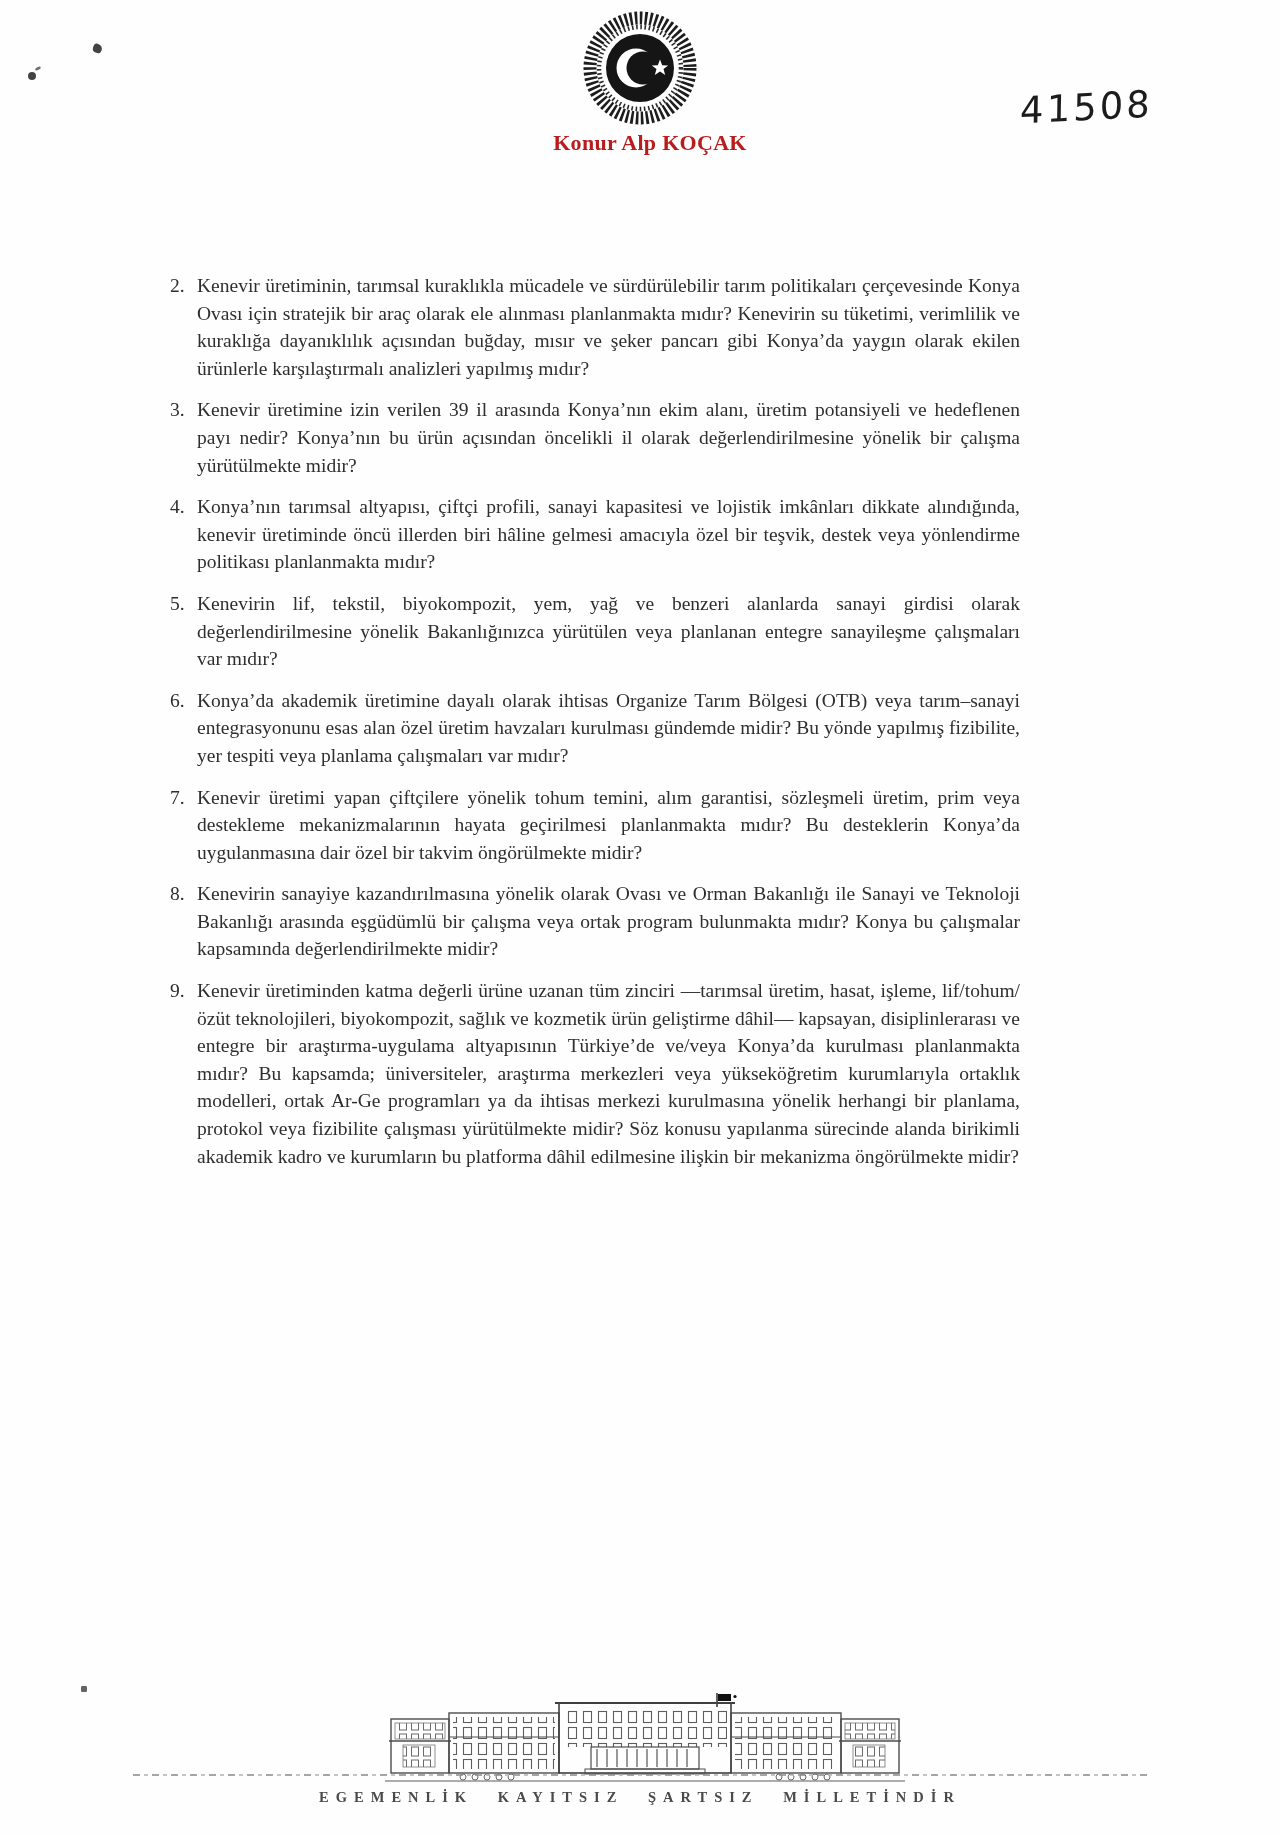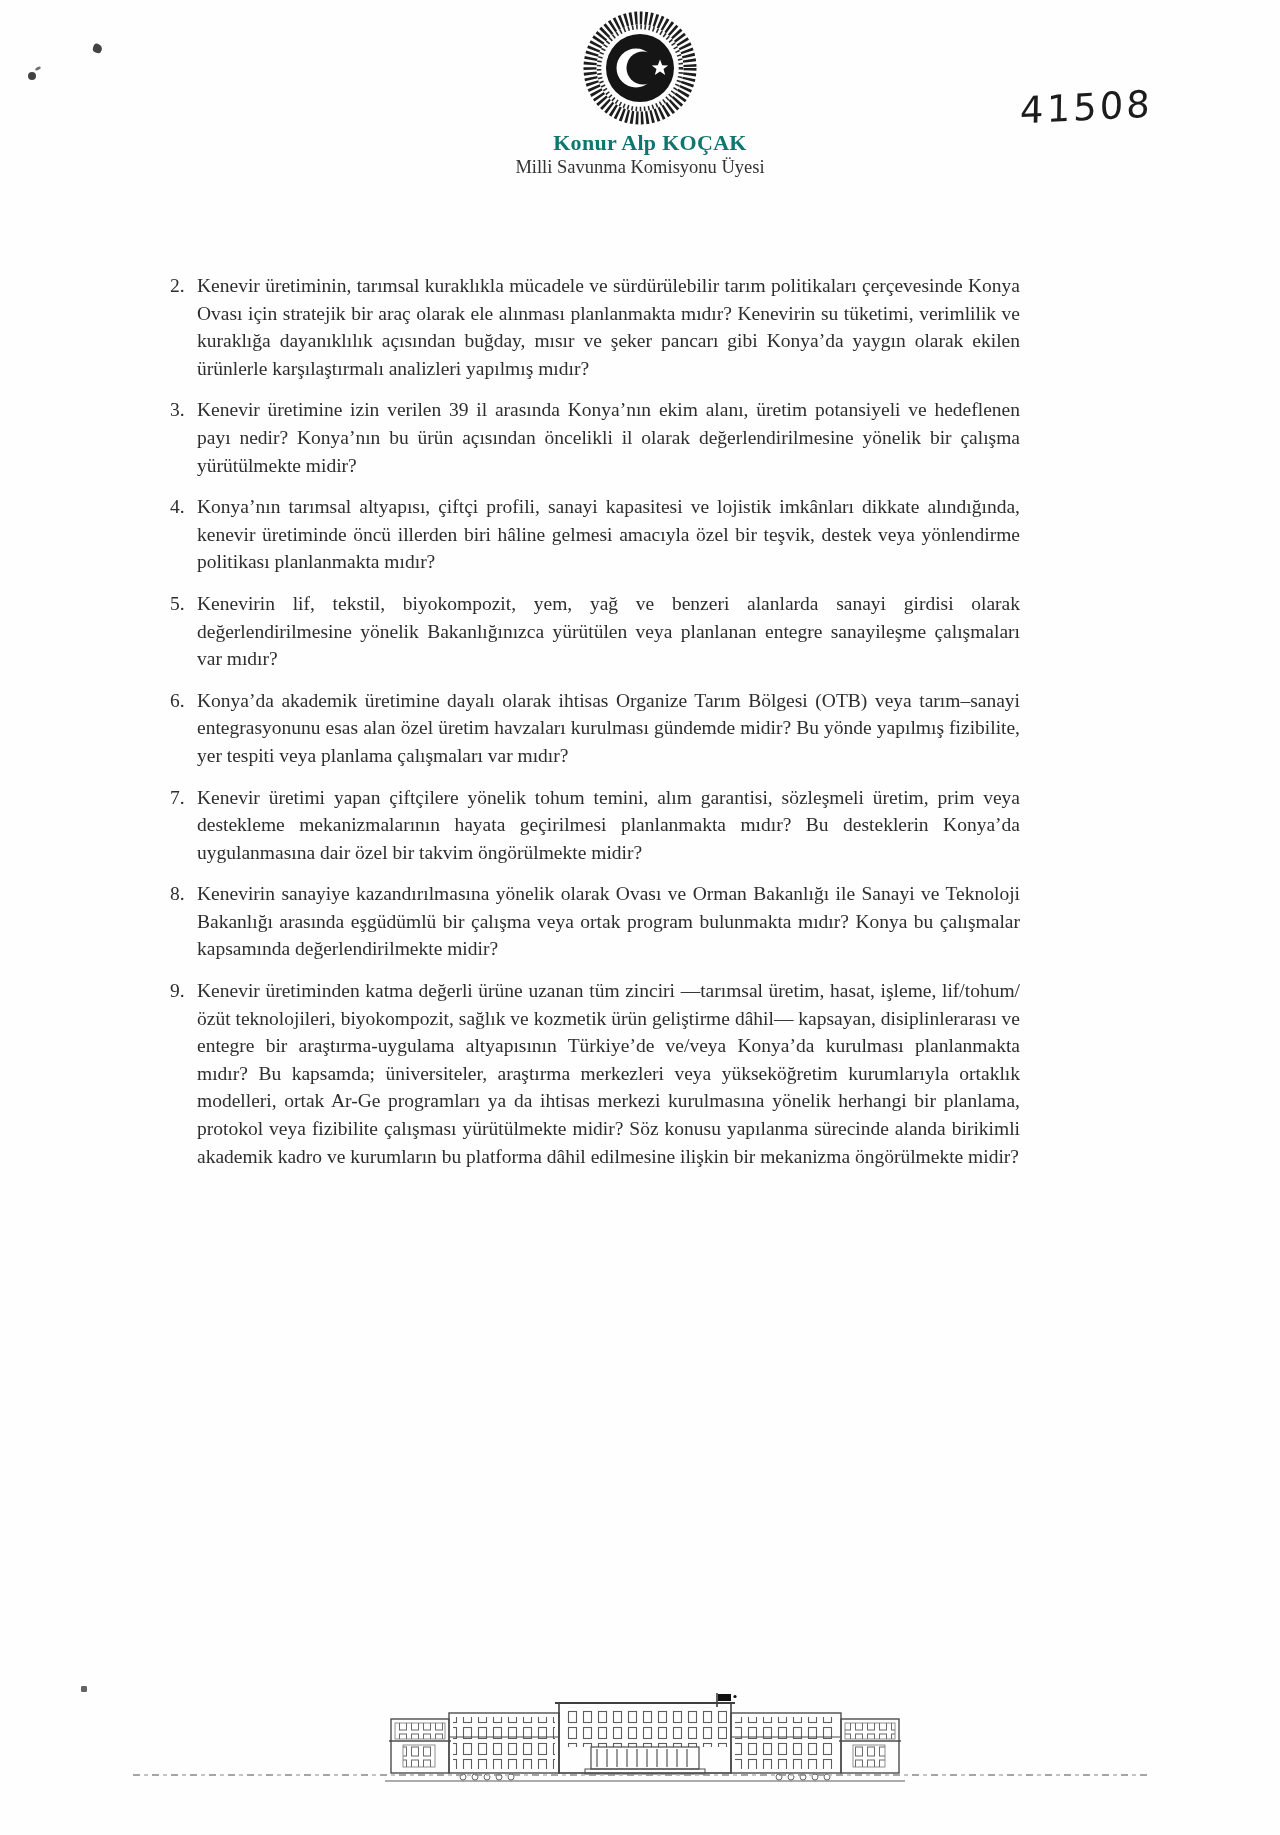--- a/index.html
+++ b/index.html
@@ -18,21 +18,21 @@
   .speck.s2{left:28px;top:72px;width:8px;height:8px;}
   .speck.s2::after{content:"";position:absolute;left:7px;top:-5px;width:6px;height:3px;background:#555;border-radius:50%;transform:rotate(-25deg);}
   .speck.s3{left:81px;top:1686px;width:6px;height:6px;border-radius:20%;opacity:.7;}
 
   
   .seal{position:absolute;left:580px;top:8px;}
   .header-block{
     position:absolute;left:0;top:130px;width:1280px;
     text-align:center;line-height:25px;
   }
-  .header-name{font-size:22px;font-weight:bold;letter-spacing:.3px;color:#0f766e;padding-left:20px;}
+  .header-name{font-size:22px;font-weight:bold;letter-spacing:.3px;color:#b91c1c;padding-left:20px;}
   .header-line{font-size:18.5px;color:#333;}
 
   .handwritten{
     position:absolute;left:1020px;top:86px;
     font-family:"DejaVu Sans",sans-serif;
     font-size:37px;color:#1c1c1c;
     transform:rotate(-3deg) skewX(-4deg);
     letter-spacing:3px;
   }
 
@@ -87,21 +87,20 @@
       <circle cx="56" cy="60" r="19.5" fill="#ffffff"></circle>
       <circle cx="63" cy="60" r="16.5" fill="#151515"></circle>
       <polygon fill="#ffffff" points="80,51.5 82.2,57.2 88.2,57.4 83.5,61.1 85.2,66.9 80,63.5 74.8,66.9 76.5,61.1 71.8,57.4 77.8,57.2"></polygon>
     </svg>
   </div>
 
   <div class="handwritten">41508</div>
 
   <div class="header-block">
     <div class="header-name">Konur Alp KOÇAK</div>
-    <div class="header-line">Milli Savunma Komisyonu Üyesi</div>
   </div>
 
   <div class="questions">
     <div class="q-item">
       <div class="q-num">2.</div>
       <div class="q-text">Kenevir üretiminin, tarımsal kuraklıkla mücadele ve sürdürülebilir tarım politikaları çerçevesinde Konya Ovası için stratejik bir araç olarak ele alınması planlanmakta mıdır? Kenevirin su tüketimi, verimlilik ve kuraklığa dayanıklılık açısından buğday, mısır ve şeker pancarı gibi Konya’da yaygın olarak ekilen ürünlerle karşılaştırmalı analizleri yapılmış mıdır?</div>
     </div>
     <div class="q-item">
       <div class="q-num">3.</div>
       <div class="q-text">Kenevir üretimine izin verilen 39 il arasında Konya’nın ekim alanı, üretim potansiyeli ve hedeflenen payı nedir? Konya’nın bu ürün açısından öncelikli il olarak değerlendirilmesine yönelik bir çalışma yürütülmekte midir?</div>
@@ -195,14 +194,15 @@
           <circle cx="418" cy="84" r="3"></circle>
         <circle cx="430" cy="84" r="3"></circle>
           <circle cx="442" cy="84" r="3"></circle>
       </g>
 
       <line x1="0" y1="88" x2="520" y2="88" stroke="#5a5a5a" stroke-width="1"></line>
     </svg>
   </div>
 
   <div class="footer-rule"></div>
+  <div class="motto">EGEMENLİK KAYITSIZ ŞARTSIZ MİLLETİNDİR</div>
 
 </div>
 
 </body></html>

